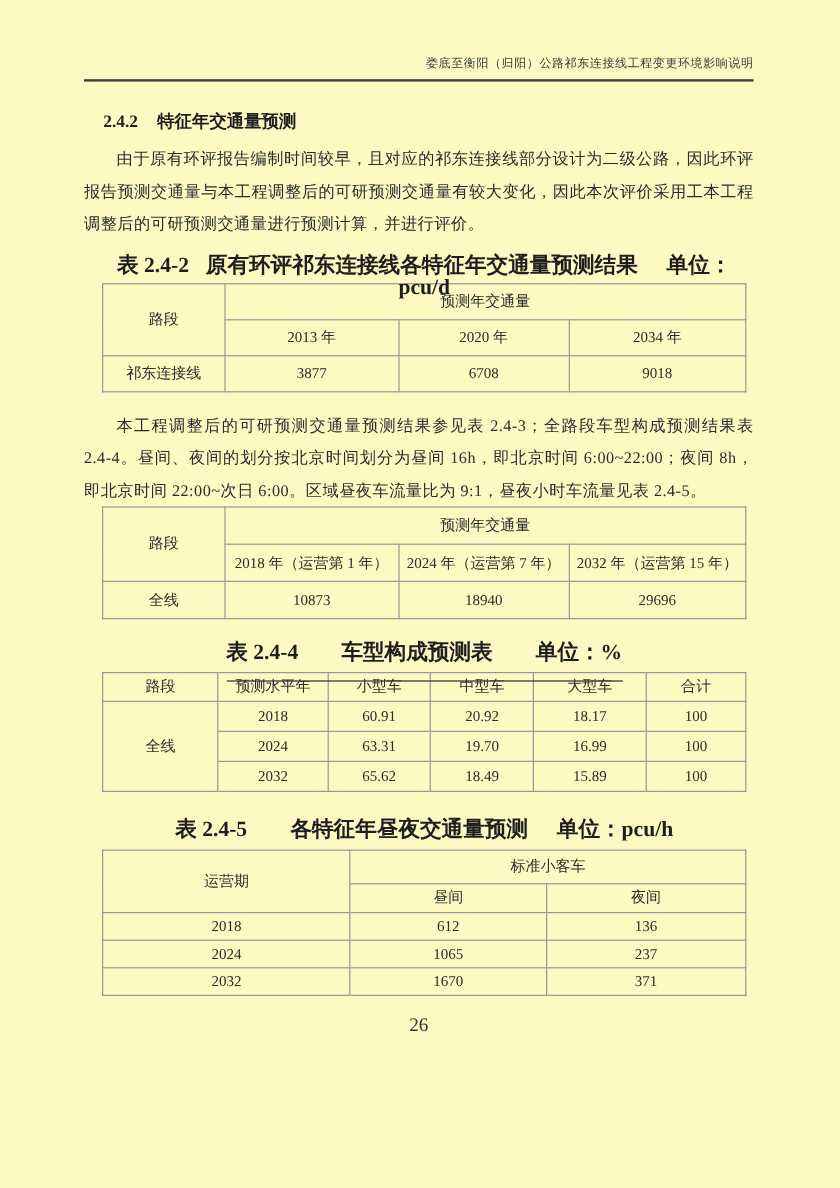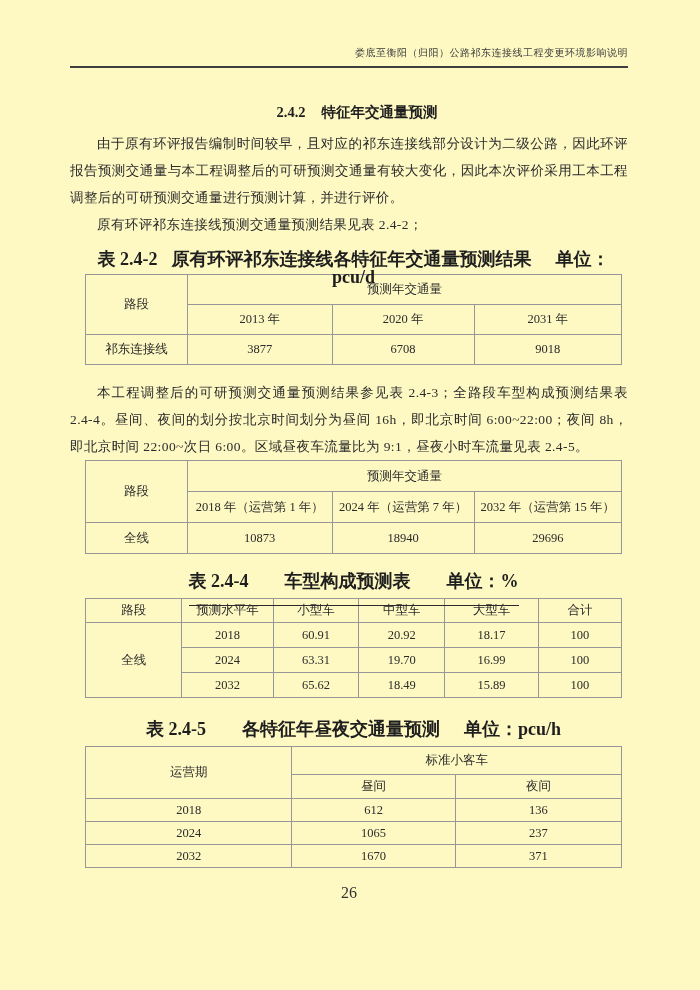--- a/index.html
+++ b/index.html
@@ -19,25 +19,24 @@
   .doc-header {
     text-align: right;
     font-size: 10px;
     color: #3a3a3a;
     letter-spacing: 0.5px;
     padding-bottom: 6px;
     border-bottom: 2px solid #3f3f3f;
   }
   
   .section-heading {
-    margin: 35px 0 8px 16px;
+    margin: 24px 0 8px 16px;
     font-size: 14.5px;
     font-weight: bold;
     color: #1e1e1e;
-    text-align: center;
   }
   .section-heading .sec-num { margin-right: 16px; }
   
   .para {
     font-size: 13.5px;
     line-height: 27px;
     text-align: justify;
     text-indent: 2em;
     letter-spacing: 0.4px;
     color: #2b2b2b;
@@ -103,42 +102,41 @@
 
   <div class="doc-header">
     <span>娄底至衡阳（归阳）公路祁东连接线工程变更环境影响说明</span>
   </div>
 
   <div class="section-heading">
     <span class="sec-num">2.4.2</span><span>特征年交通量预测</span>
   </div>
 
   <p class="para para-gap">由于原有环评报告编制时间较早，且对应的祁东连接线部分设计为二级公路，因此环评报告预测交通量与本工程调整后的可研预测交通量有较大变化，因此本次评价采用工本工程调整后的可研预测交通量进行预测计算，并进行评价。</p>
-  <p class="para">原有环评祁东连接线预测交通量预测结果见表 2.4-2；</p>
 
   <div class="tbl-caption cap-242">
     <span>表 2.4-2</span><span class="gap-sm">原有环评祁东连接线各特征年交通量预测结果</span><span class="gap-md">单位：pcu/d</span>
   </div>
 
   <table class="doc-table t242">
     <colgroup>
         <col style="width:19%">
         <col style="width:27%">
         <col style="width:26.5%">
         <col style="width:27.5%">
       </colgroup>
     <tbody>
         <tr>
       <td rowspan="2">路段</td>
       <td colspan="3">预测年交通量</td>
     </tr>
     <tr>
       <td>2013 年</td>
       <td>2020 年</td>
-      <td>2031 年</td>
+      <td>2034 年</td>
     </tr>
     <tr>
       <td>祁东连接线</td>
       <td>3877</td>
       <td>6708</td>
       <td>9018</td>
     </tr>
   </tbody>
     </table>
 

